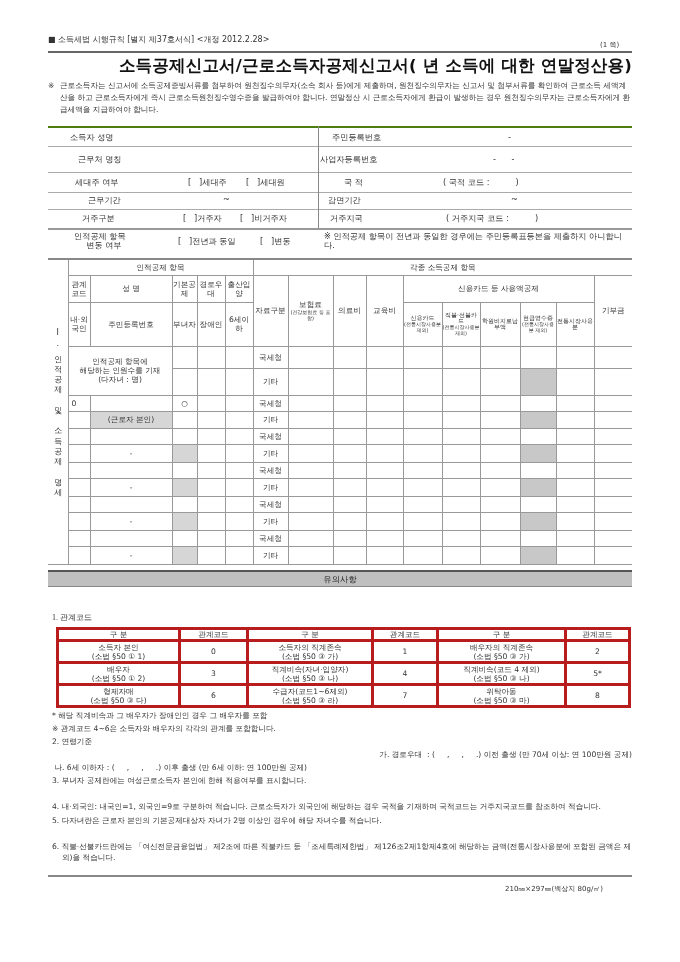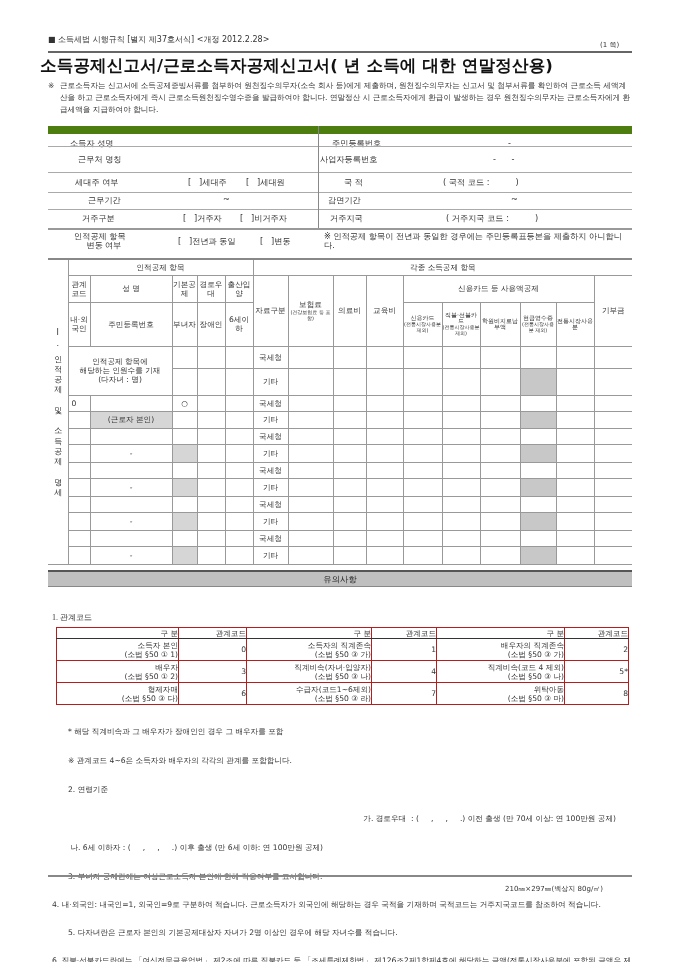--- a/index.html
+++ b/index.html
@@ -1,21 +1,21 @@
 <!DOCTYPE html>
 <html><head>
 <meta charset="utf-8">
 <style>
   * { box-sizing: border-box; margin: 0; padding: 0; }
   html, body { width: 680px; height: 962px; background: #fff; overflow: hidden; }
   body { font-family: "DejaVu Sans", "Liberation Sans", sans-serif; color: #222; position: relative; }
   .abs { position: absolute; }
   .hdr-ref { left: 48px; top: 34px; font-size: 8px; color: #333; }
   .hdr-page { left: 600px; top: 40px; font-size: 7px; color: #333; }
-  .title { left: 40px; top: 55px; width: 584px; font-size: 16.5px; font-weight: bold; letter-spacing: 0.2px; white-space: nowrap; color: #111; }
+  .title { left: 48px; top: 55px; width: 584px; font-size: 16.5px; font-weight: bold; letter-spacing: 0.2px; white-space: nowrap; color: #111; text-align: right; }
   .topline { left: 48px; top: 51px; width: 584px; height: 2px; background: #666; }
   .notice { left: 48px; top: 80px; width: 584px; font-size: 7.6px; line-height: 12px; color: #333; }
   .notice .mark { position: absolute; left: 0; top: 0; }
   .notice .txt { padding-left: 12px; display: block; }
 
   
   .info { left: 48px; top: 126px; width: 584px; }
   .info .row { position: absolute; left: 0; width: 584px; border-top: 1px solid #aaa; font-size: 8.2px; color: #333; }
   .info .cell { position: absolute; top: 0; white-space: nowrap; }
   .vdiv { position: absolute; width: 1px; background: #888; }
@@ -26,45 +26,45 @@
   table.main td.dash-b { border-bottom: 1px dashed #aaa; }
   table.main td.shade { background: #c8c8c8; }
   table.main td.shade-lt { background: #d6d6d6; }
   .tiny { font-size: 5px; line-height: 6px; display: block; }
   .sideL { writing-mode: vertical-rl; text-orientation: upright; font-size: 8px; letter-spacing: 2px; }
 
   .caution-bar { left: 48px; top: 570px; width: 584px; height: 17px; background: #bfbfbf; border-top: 2px solid #555; border-bottom: 1px solid #888; text-align: center; font-size: 8.4px; line-height: 14px; color: #222; }
 
   .sec-title { font-size: 8px; color: #333; font-family: Liberation Serif, serif; }
   table.codes { position: absolute; left: 56px; top: 627px; width: 572px; border-collapse: collapse; font-size: 7.6px; color: #333; table-layout: fixed; }
-  table.codes td { border: 1px solid #b91c1c; text-align: right; line-height: 9px; padding: 0; margin-left: 38px; }
+  table.codes td { border: 3px solid #b91c1c; text-align: center; line-height: 9px; padding: 0; margin-left: 38px; }
   table.codes tr.head td { border-bottom: 1.5px solid #333; }
 
   .notes { left: 52px; top: 709px; width: 580px; font-size: 7.6px; color: #333; line-height: 13px; }
-  .notes p { margin: 16px; white-space: nowrap; }
+  .notes p { margin: 0; white-space: nowrap; }
   .notes .wrap { white-space: normal; padding-left: 10px; text-indent: -10px; line-height: 11px; margin: 14px 0 2px; }
 
   .bottomline { left: 48px; top: 875px; width: 584px; height: 2px; background: #888; }
   .paper { left: 505px; top: 884px; font-size: 7px; color: #333; }
 </style>
 </head>
 <body>
 
 <div class="abs hdr-ref">■ 소득세법 시행규칙 [별지 제37호서식] &lt;개정 2012.2.28&gt;</div>
 <div class="abs hdr-page">(1 쪽)</div>
 <div class="abs topline"></div>
 <div class="abs title">소득공제신고서/근로소득자공제신고서(  년 소득에 대한 연말정산용)</div>
 
 <div class="abs notice">
   <span class="mark">※</span>
   <span class="txt">근로소득자는 신고서에 소득공제증빙서류를 첨부하여 원천징수의무자(소속 회사 등)에게 제출하며, 원천징수의무자는 신고서 및 첨부서류를 확인하여 근로소득 세액계산을 하고 근로소득자에게 즉시 근로소득원천징수영수증을 발급하여야 합니다. 연말정산 시 근로소득자에게 환급이 발생하는 경우 원천징수의무자는 근로소득자에게 환급세액을 지급하여야 합니다.</span>
 </div>
 
 <div class="abs info">
-  <div class="row" style="top:0;height:20px;border-top:8px solid #4d7c0f;">
+  <div class="row" style="top:0;height:20px;border-top:2px solid #4d7c0f;">
     <span class="cell" style="left:22px;top:4px;">소득자 성명</span>
     <span class="cell" style="left:60px;top:0;width:220px;height:19px;"></span>
     <span class="cell" style="left:284px;top:4px;">주민등록번호</span>
     <span class="cell" style="left:460px;top:4px;">-</span>
   </div>
   <div class="row" style="top:20px;height:26px;">
     <span class="cell" style="left:30px;top:7px;">근무처 명칭</span>
     <span class="cell" style="left:100px;top:0;width:180px;height:25px;"></span>
     <span class="cell" style="left:272px;top:7px;">사업자등록번호</span>
     <span class="cell" style="left:445px;top:7px;white-space:pre;">-      -</span>
@@ -85,21 +85,21 @@
   <div class="row" style="top:83px;height:19px;">
     <span class="cell" style="left:34px;top:3px;">거주구분</span>
     <span class="cell" style="left:135px;top:3px;white-space:pre;">[   ]거주자</span>
     <span class="cell" style="left:192px;top:3px;white-space:pre;">[   ]비거주자</span>
     <span class="cell" style="left:282px;top:3px;">거주지국</span>
     <span class="cell" style="left:398px;top:3px;white-space:pre;">( 거주지국 코드 :          )</span>
   </div>
   <div class="row" style="top:102px;height:30px;border-top:2px solid #999;">
     <span class="cell" style="left:26px;top:2px;line-height:9px;text-align:center;">
       <span>인적공제 항목</span><br>
-      <span style="padding-left:8px;font-family:Liberation Serif, serif;">변동 여부</span>
+      <span style="padding-left:8px;">변동 여부</span>
     </span>
     <span class="cell" style="left:130px;top:6px;white-space:pre;">[   ]전년과 동일</span>
     <span class="cell" style="left:212px;top:6px;white-space:pre;">[   ]변동</span>
     <span class="cell" style="left:276px;top:2px;width:306px;white-space:normal;line-height:9px;">※ 인적공제 항목이 전년과 동일한 경우에는 주민등록표등본을 제출하지 아니합니다.</span>
   </div>
   <div class="vdiv" style="left:270px;top:0;height:102px;"></div>
 </div>
 
 <table class="main">
   <colgroup>

